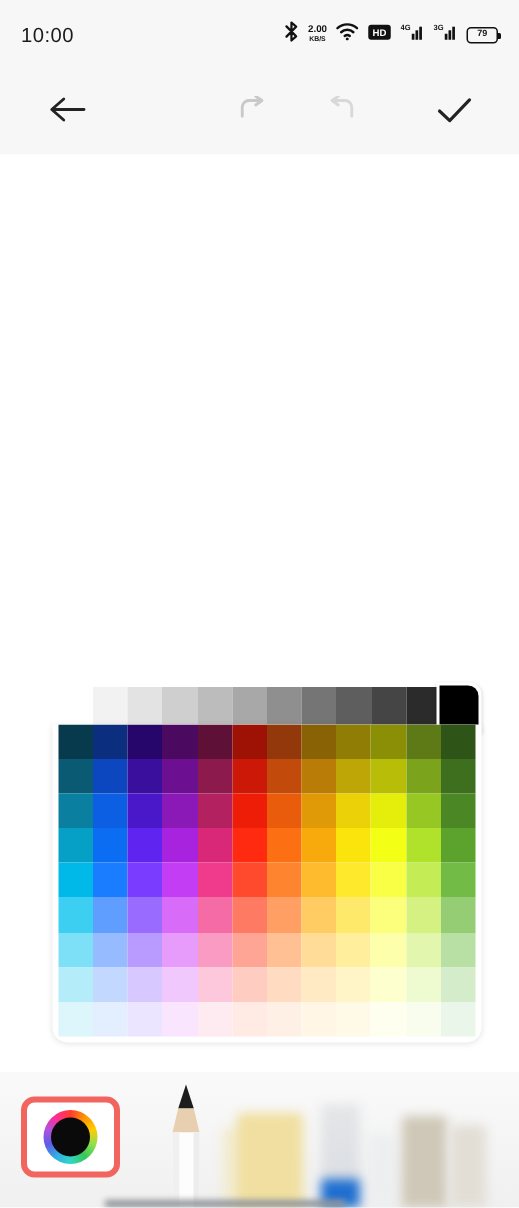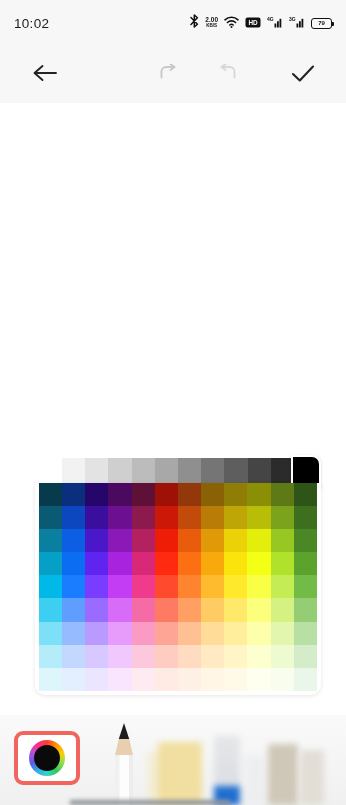--- a/index.html
+++ b/index.html
@@ -145,21 +145,21 @@
     position:absolute; left:70px; top:800px; width:160px; height:5px;
     background:#8d9298; filter:blur(2px);
   }
 </style>
 </head>
 <body>
 
 <div id="app">
 
   <div class="statusbar">
-    <div class="sb-clock">10:02</div>
+    <div class="sb-clock">10:00</div>
     <div class="sb-icons">
 
       <span class="sb-ic">
         <svg width="9" height="14" viewBox="0 0 9 14">
           <path d="M1 3.6 L7.4 10.2 L4.3 13 L4.3 1 L7.4 3.8 L1 10.4" fill="none" stroke="#111" stroke-width="1.5" stroke-linejoin="round" stroke-linecap="round"></path>
         </svg>
       </span>
 
       <span class="netspeed">
         <span class="n1">2.00</span>

